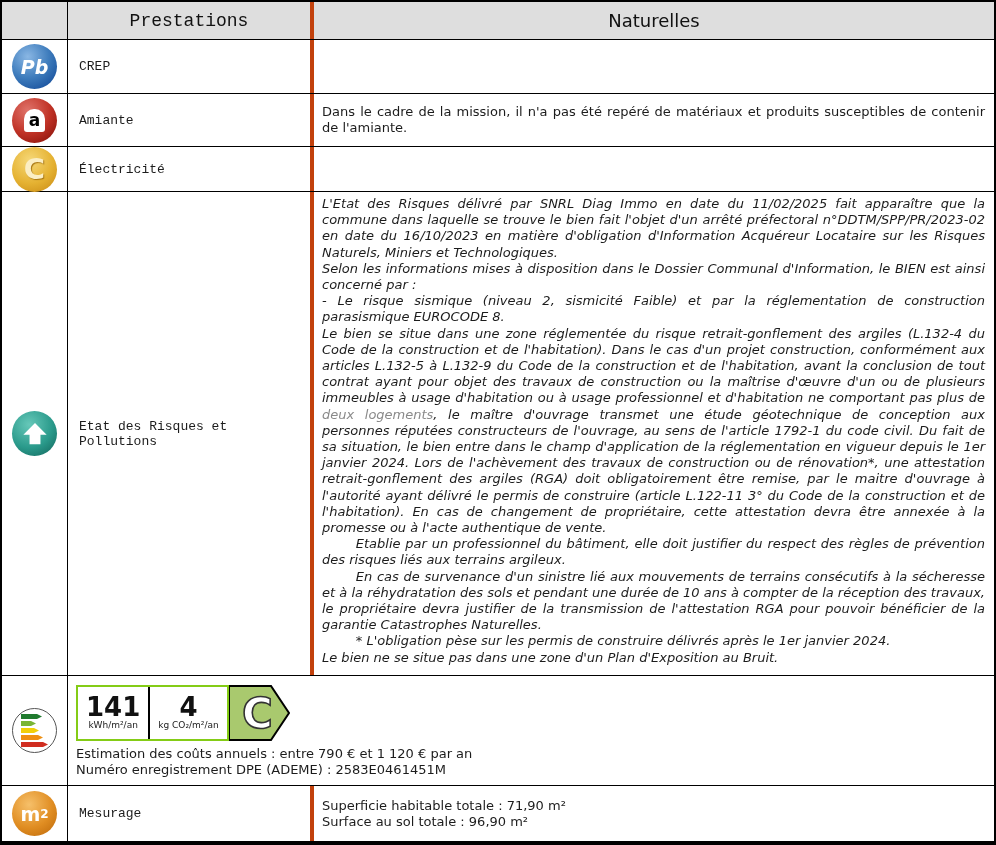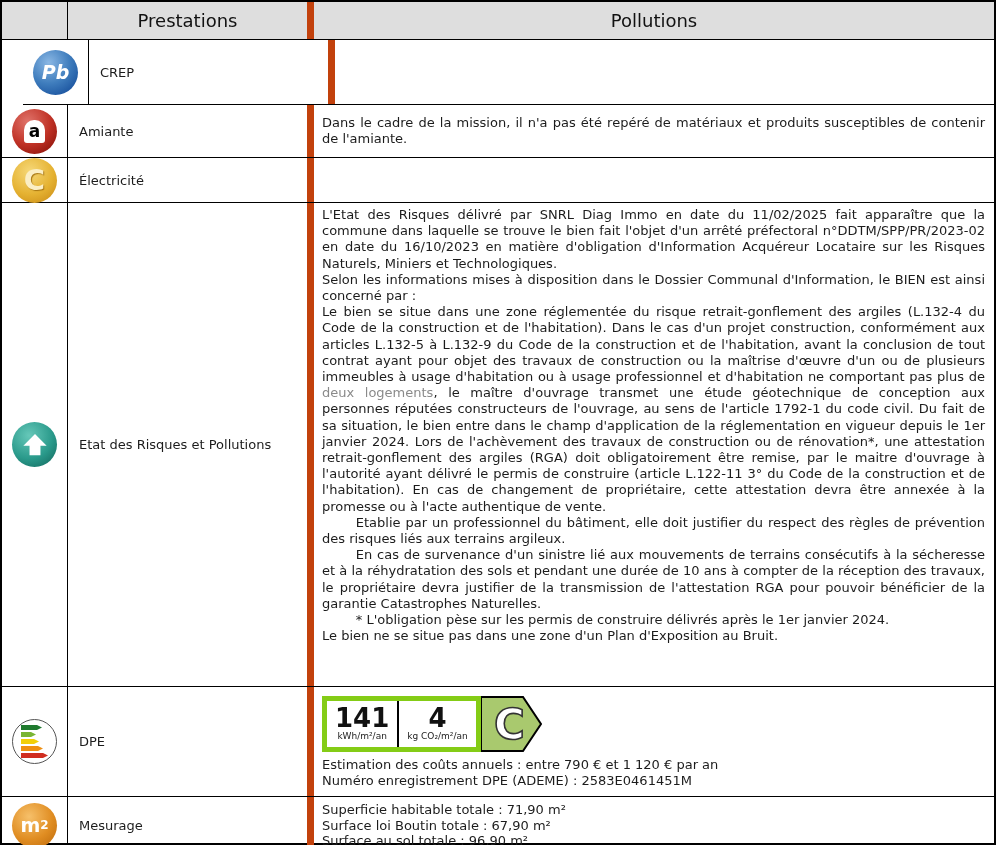--- a/index.html
+++ b/index.html
@@ -15,48 +15,49 @@
   .row { display: flex; border-bottom: 1px solid #000; flex: 0 0 auto; }
   .row:last-child { border-bottom: 2px solid #000; flex: 1 1 auto; }
 
   .icon-cell {
     width: 66px; flex: 0 0 66px;
     border-right: 1px solid #000;
     display: flex; align-items: center; justify-content: center;
   }
   .label-cell {
     width: 246px; flex: 0 0 246px;
-    border-right: 7px solid #c2410c;
+    border-right: 4px solid #c2410c;
     display: flex; align-items: center;
     padding: 4px 6px 4px 11px;
     font-size: 13px;
+    font-family: Liberation Mono, monospace;
   }
   .conc-cell {
     flex: 1 1 auto;
     padding: 5px 9px 5px 8px;
     font-size: 13px;
     display: flex; flex-direction: column; justify-content: center;
   }
 
   .header-row { height: 38px; background: #dedede; }
   .header-row .icon-cell, .header-row .label-cell, .header-row .conc-cell {
     background: #dedede; justify-content: center; align-items: center;
     display: flex; flex-direction: row; padding: 0;
   }
   .header-title { font-size: 18px; color: #111; }
 
-  .row-crep { height: 65px; margin-left: 21px; }
+  .row-crep { height: 54px; }
   .row-amiante { height: 53px; }
   .row-elec { height: 45px; }
   .row-erp { height: 484px; }
   .row-dpe { height: 110px; }
 
   .row-erp .conc-cell { justify-content: flex-start; padding-top: 4px; }
   .conc-text, .erp-p { line-height: 16.2px; text-align: justify; }
-  .erp-p { margin: 0; }
+  .erp-p { margin: 0; font-style: italic; }
   .erp-indent { text-indent: 2.6em; }
   .gray-text { color: #8a8a8a; }
 
   
   .picto { width: 45px; height: 45px; border-radius: 50%;
     display: flex; align-items: center; justify-content: center; flex: 0 0 auto; }
   .picto-pb {
     background: radial-gradient(circle at 35% 28%, #8ab7e4, #3f7dbd 48%, #1c55a0 82%);
     color: #fff; font-style: italic; font-weight: bold; font-size: 19px;
   }
@@ -90,40 +91,40 @@
   .dpe-bar4 { width: 22px; background: #ef8f12; }
   .dpe-bar5 { width: 27px; background: #d02d20; }
   .picto-mes {
     background: radial-gradient(circle at 38% 30%, #f6c06a, #e08d22 55%, #c4700f 88%);
     color: #fff; font-weight: bold; font-size: 19px;
   }
   .picto-mes sup { font-size: 12px; }
 
   
   .dpe-wrap { display: flex; align-items: stretch; height: 56px; margin: 1px 0 5px 0; }
-  .dpe-box { display: flex; border: 5px solid #84cc16; background: #fff; }
+  .dpe-box { display: flex; border: 2px solid #84cc16; background: #fff; }
   .dpe-sec { display: flex; flex-direction: column; align-items: center;
     justify-content: center; padding: 2px 8px 3px 8px; }
   .dpe-sec + .dpe-sec { border-left: 2px solid #000; }
   .dpe-num { font-size: 26px; font-weight: bold; line-height: 26px; color: #111; }
   .dpe-unit { font-size: 9px; color: #222; white-space: nowrap; text-align: center; }
   .dpe-lines { line-height: 15.6px; }
 </style>
 </head>
 <body>
 
 <div class="doc">
 
   <div class="row header-row">
     <div class="icon-cell"></div>
     <div class="label-cell">
       <span class="header-title">Prestations</span>
     </div>
     <div class="conc-cell">
-      <span class="header-title">Pollutions</span>
+      <span class="header-title">Naturelles</span>
     </div>
   </div>
 
   <div class="row row-crep">
     <div class="icon-cell">
       <span class="picto picto-pb">Pb</span>
     </div>
     <div class="label-cell">
       <span>CREP</span>
     </div>
@@ -159,40 +160,38 @@
           <path d="M22 7 L38 23 L29.5 23 L29.5 36 L14.5 36 L14.5 23 L6 23 Z" fill="#ffffff"></path>
         </svg>
       </span>
     </div>
     <div class="label-cell">
       <span>Etat des Risques et Pollutions</span>
     </div>
     <div class="conc-cell">
       <p class="erp-p">L'Etat des Risques délivré par SNRL Diag Immo en date du 11/02/2025 fait apparaître que la commune dans laquelle se trouve le bien fait l'objet d'un arrêté préfectoral n°DDTM/SPP/PR/2023-02 en date du 16/10/2023 en matière d'obligation d'Information Acquéreur Locataire sur les Risques Naturels, Miniers et Technologiques.</p>
       <p class="erp-p">Selon les informations mises à disposition dans le Dossier Communal d'Information, le BIEN est ainsi concerné par :</p>
+      <p class="erp-p">- Le risque sismique (niveau 2, sismicité Faible) et par la réglementation de construction parasismique EUROCODE 8.</p>
       <p class="erp-p"><span>Le bien se situe dans une zone réglementée du risque retrait-gonflement des argiles (L.132-4 du Code de la construction et de l'habitation).  Dans le cas d'un projet construction, conformément aux articles L.132-5 à L.132-9 du Code de la construction et de l'habitation, avant la conclusion de tout contrat ayant pour objet des travaux de construction ou la maîtrise d'œuvre d'un ou de plusieurs immeubles à usage d'habitation ou à usage professionnel et d'habitation ne comportant pas plus de </span><span class="gray-text">deux logements</span><span>, le maître d'ouvrage transmet une étude géotechnique de conception aux personnes réputées constructeurs de l'ouvrage, au sens de l'article 1792-1 du code civil. Du fait de sa situation, le bien entre dans le champ d'application de la réglementation en vigueur depuis le 1er janvier 2024. Lors de l'achèvement des travaux de construction ou de rénovation*, une attestation retrait-gonflement des argiles (RGA) doit obligatoirement être remise, par le maitre d'ouvrage à l'autorité ayant délivré le permis de construire (article L.122-11 3° du Code de la construction et de l'habitation). En cas de changement de propriétaire, cette attestation devra être annexée à la promesse ou à l'acte authentique de vente.</span></p>
       <p class="erp-p erp-indent">Etablie par un professionnel du bâtiment, elle doit justifier du respect des règles de prévention des risques liés aux terrains argileux.</p>
       <p class="erp-p erp-indent">En cas de survenance d'un sinistre lié aux mouvements de terrains consécutifs à la sécheresse et à la réhydratation des sols et pendant une durée de 10 ans à compter de la réception des travaux, le propriétaire devra justifier de la transmission de l'attestation RGA pour pouvoir bénéficier de la garantie Catastrophes Naturelles.</p>
       <p class="erp-p erp-indent">* L'obligation pèse sur les permis de construire délivrés après le 1er janvier 2024.</p>
       <p class="erp-p">Le bien ne se situe pas dans une zone d'un Plan d'Exposition au Bruit.</p>
     </div>
   </div>
 
   <div class="row row-dpe">
     <div class="icon-cell">
       <span class="picto picto-dpeic">
         <span class="dpe-bar dpe-bar1"></span>
         <span class="dpe-bar dpe-bar2"></span>
         <span class="dpe-bar dpe-bar3"></span>
         <span class="dpe-bar dpe-bar4"></span>
         <span class="dpe-bar dpe-bar5"></span>
       </span>
-    </div>
-    <div class="label-cell">
-      <span>DPE</span>
     </div>
     <div class="conc-cell">
       <div class="dpe-wrap">
         <div class="dpe-box">
           <div class="dpe-sec">
             <span class="dpe-num">141</span>
             <span class="dpe-unit">kWh/m²/an</span>
           </div>
           <div class="dpe-sec">
             <span class="dpe-num">4</span>
@@ -211,18 +210,17 @@
 
   <div class="row row-mesurage">
     <div class="icon-cell">
       <span class="picto picto-mes">m<sup>2</sup></span>
     </div>
     <div class="label-cell">
       <span>Mesurage</span>
     </div>
     <div class="conc-cell">
       <div class="dpe-lines">Superficie habitable totale : 71,90 m²</div>
-      <div class="dpe-lines">Surface loi Boutin totale : 67,90 m²</div>
       <div class="dpe-lines">Surface au sol totale : 96,90 m²</div>
     </div>
   </div>
 
 </div>
 
 </body></html>

